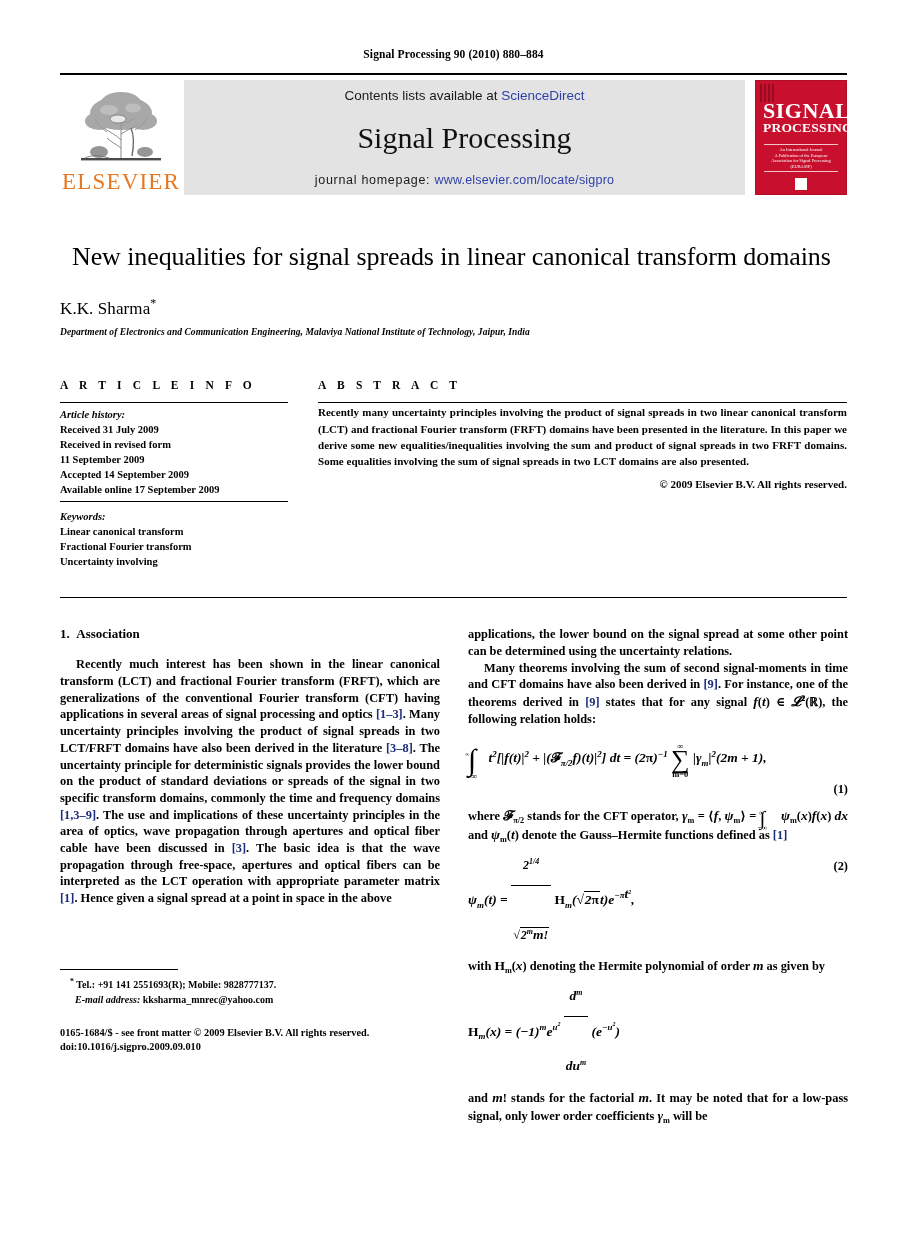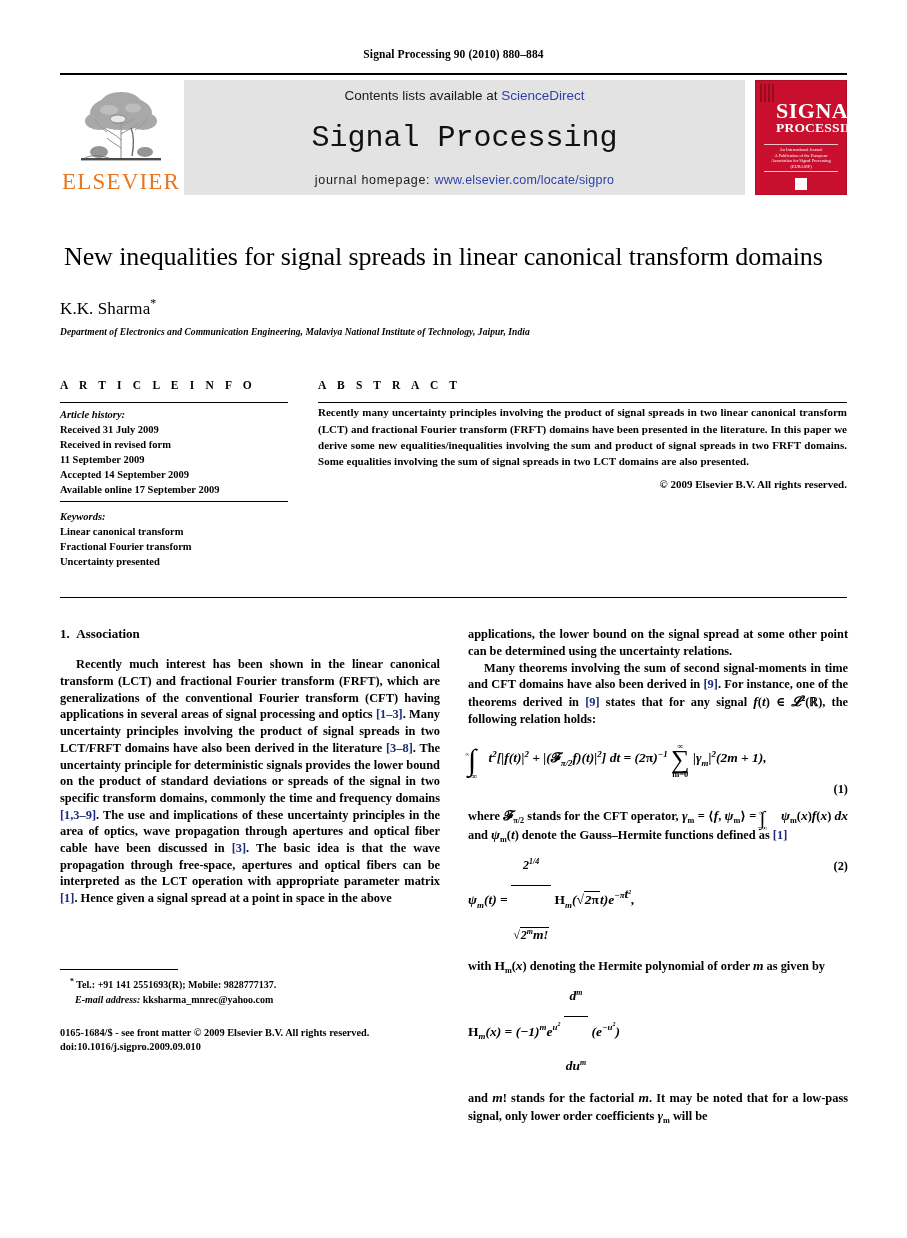--- a/index.html
+++ b/index.html
@@ -73,21 +73,21 @@
     box-sizing: border-box;
     margin-left: 2px;
   }
   .contents-line {
     font-family: "Liberation Sans", sans-serif;
     font-size: 13.5px;
     color: #1a1a1a;
   }
   .contents-line .sd-link { color: #2f41a8; }
   .journal-name {
-    font-family: Liberation Mono, monospace;
+    font-family: Liberation Serif, serif;
     font-size: 30px;
     color: #111;
     line-height: 1;
   }
   .homepage-line {
     font-family: "Liberation Sans", sans-serif;
     font-size: 12.5px;
     letter-spacing: 0.7px;
     color: #1a1a1a;
   }
@@ -102,21 +102,21 @@
     border: 1px solid #b00d27;
   }
   .cover-corner {
     position: absolute; top: 3px; left: 4px;
     width: 14px; height: 18px;
     background: repeating-linear-gradient(90deg,#8f0a1f 0 2px,#c8102e 2px 4px);
     opacity: .85;
   }
   .cover-title {
     position: absolute; top: 20px; left: 0; right: 0;
-    text-align: left; padding-left: 20px;
+    text-align: left; padding-left: 7px;
     color: #fff;
     font-family: "Liberation Serif", serif;
     line-height: .95;
   }
   .cover-title .l1 { display:block; font-size: 22px; font-weight: bold; letter-spacing: .5px;}
   .cover-title .l2 { display:block; font-size: 13.5px; font-weight: bold; letter-spacing: .2px;}
   .cover-strip {
     position: absolute; left: 8px; right: 8px; bottom: 22px;
     border-top: 1px solid rgba(255,255,255,.75);
     border-bottom: 1px solid rgba(255,255,255,.75);
@@ -133,21 +133,21 @@
     background: #fff;
   }
 
   
   .title-block { margin: 46px 60px 0 60px; }
   h1.article-title {
     font-family: "Liberation Serif", serif;
     font-weight: normal;
     font-size: 26px;
     line-height: 1.26;
-    margin: 4px;
+    margin: 12px;
     letter-spacing: -0.1px;
   }
   .authors {
     font-size: 17px;
     margin-top: 22px;
     letter-spacing: .1px;
   }
   .authors .star { font-size: 12px; vertical-align: super; }
   .affiliation {
     font-size: 9.5px;
@@ -401,21 +401,21 @@
         <div>Received 31 July 2009</div>
         <div>Received in revised form</div>
         <div>11 September 2009</div>
         <div>Accepted 14 September 2009</div>
         <div>Available online 17 September 2009</div>
       </div>
       <div class="kw-block">
         <div class="lbl">Keywords:</div>
         <div>Linear canonical transform</div>
         <div>Fractional Fourier transform</div>
-        <div>Uncertainty presented</div>
+        <div>Uncertainty involving</div>
       </div>
     </div>
 
     <div class="col-abstract">
       <div class="sec-head">A B S T R A C T</div>
       <div class="abstract-rule">
         <div class="abstract-text">Recently many uncertainty principles involving the product of signal spreads in two linear canonical transform (LCT) and fractional Fourier transform (FRFT) domains have been presented in the literature. In this paper we derive some new equalities/inequalities involving the sum and product of signal spreads in two FRFT domains. Some equalities involving the sum of signal spreads in two LCT domains are also presented.</div>
         <div class="copyright">© 2009 Elsevier B.V. All rights reserved.</div>
       </div>
     </div>

